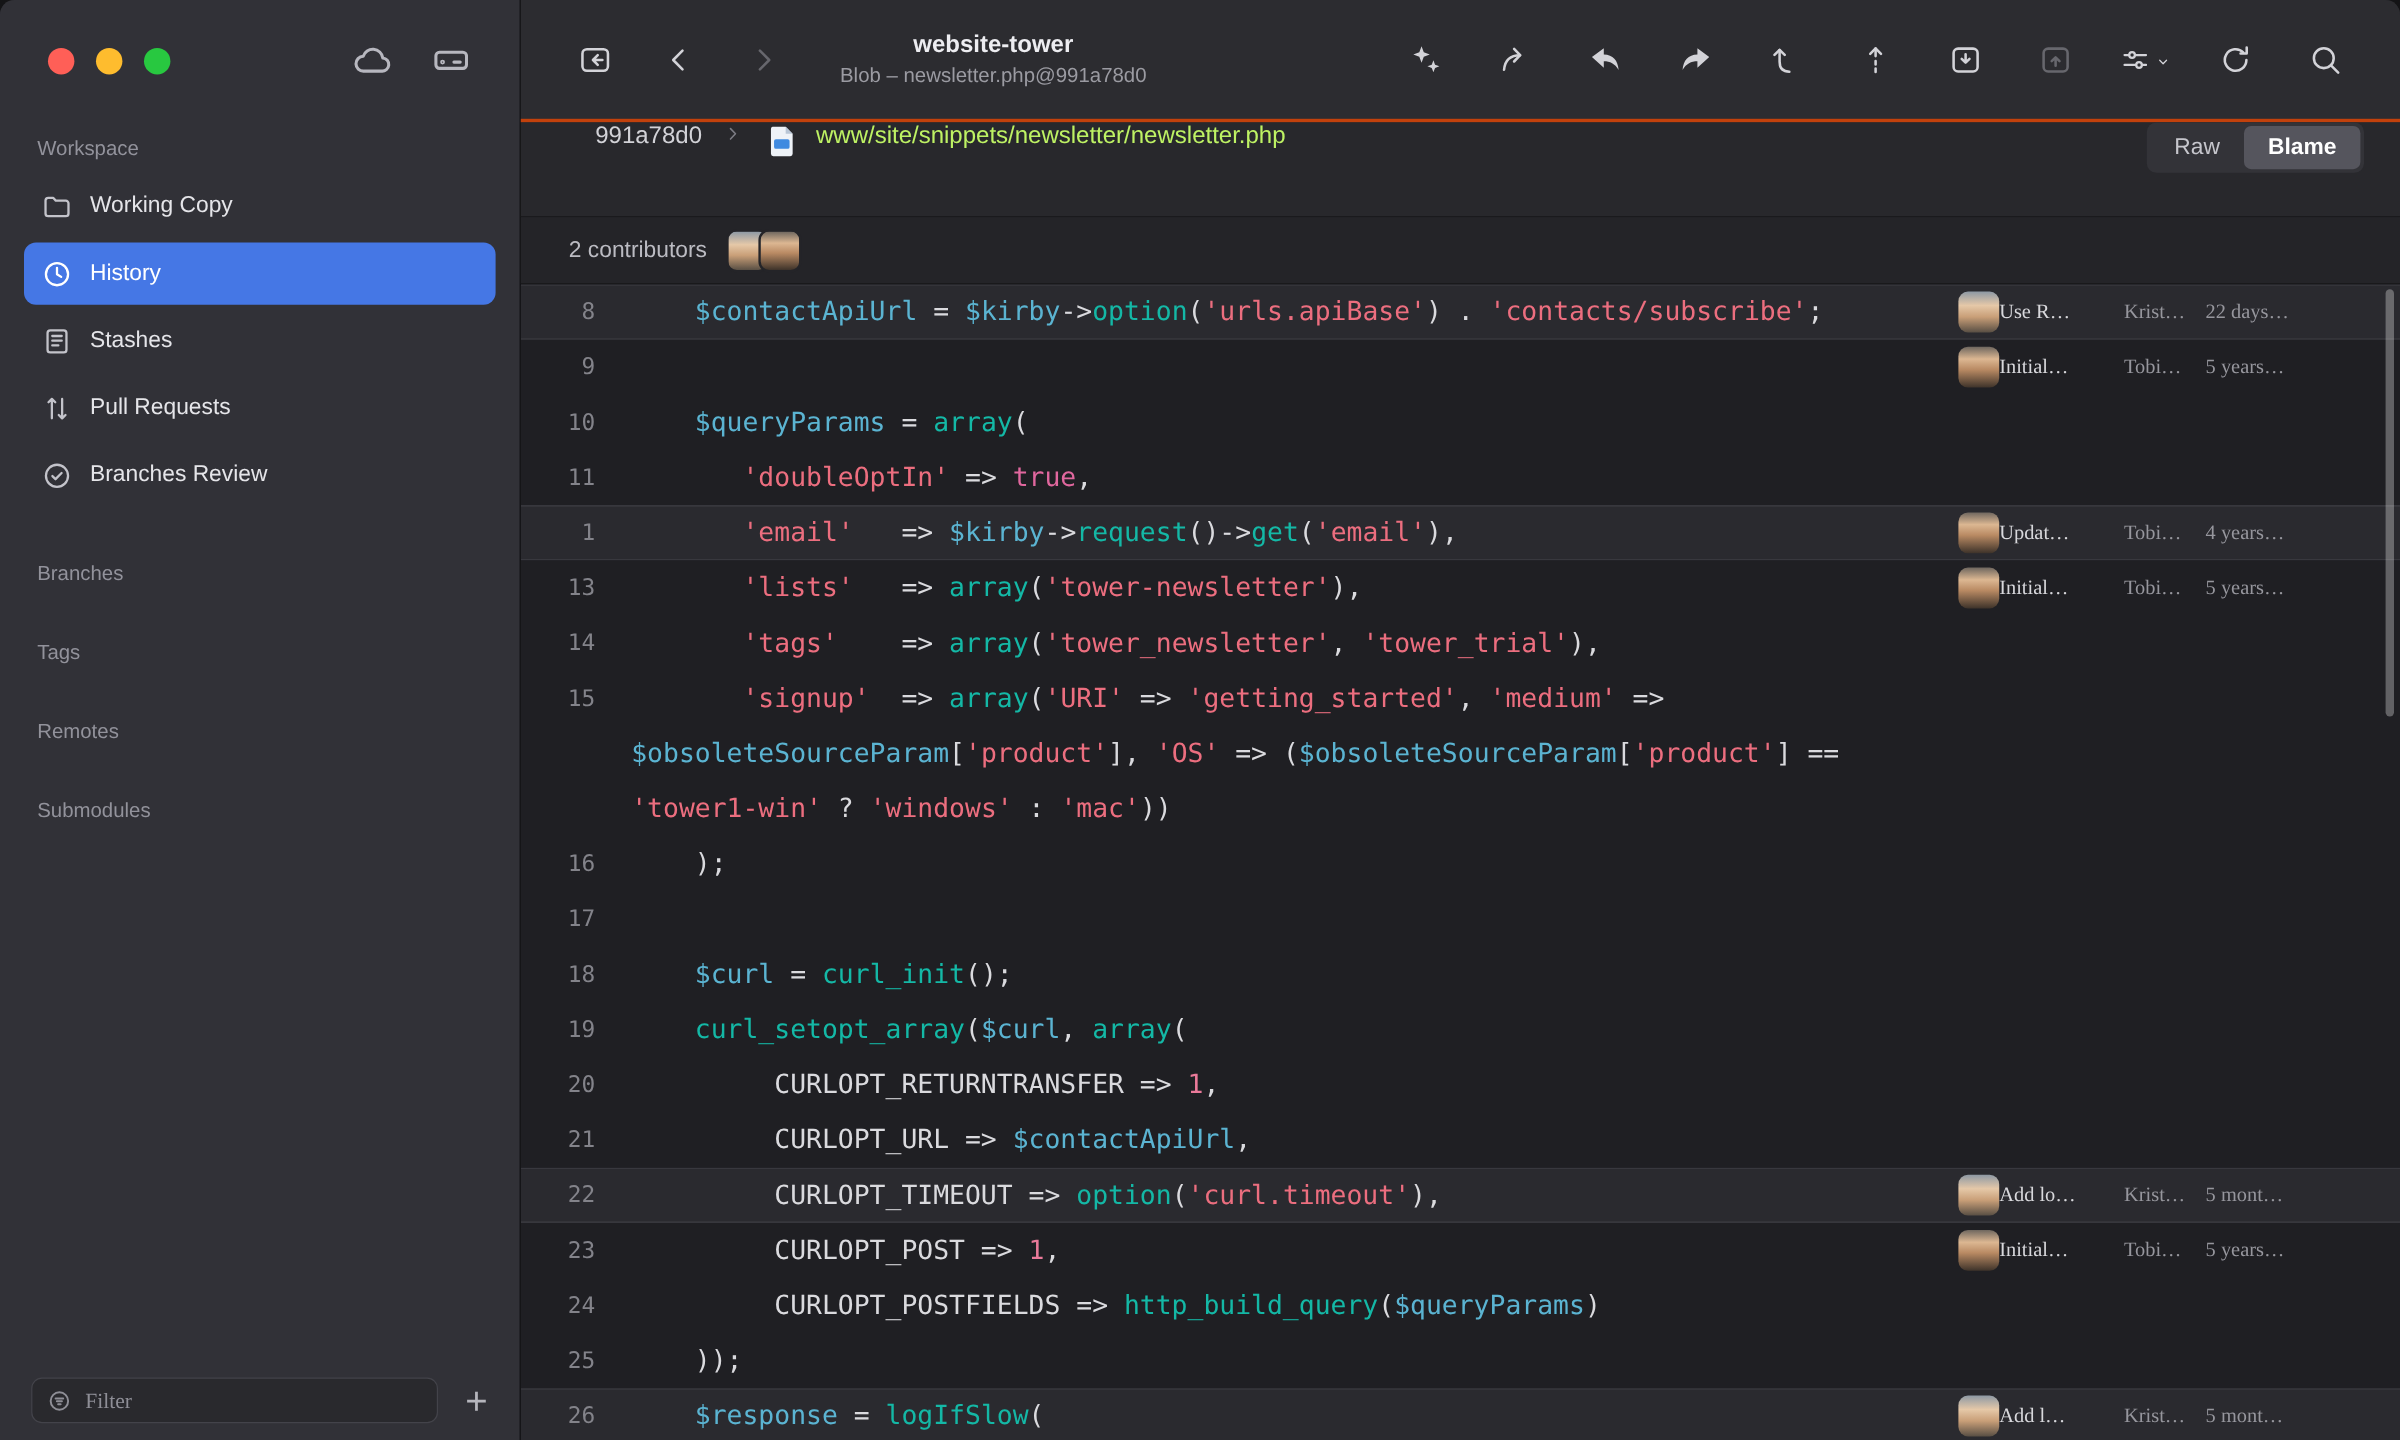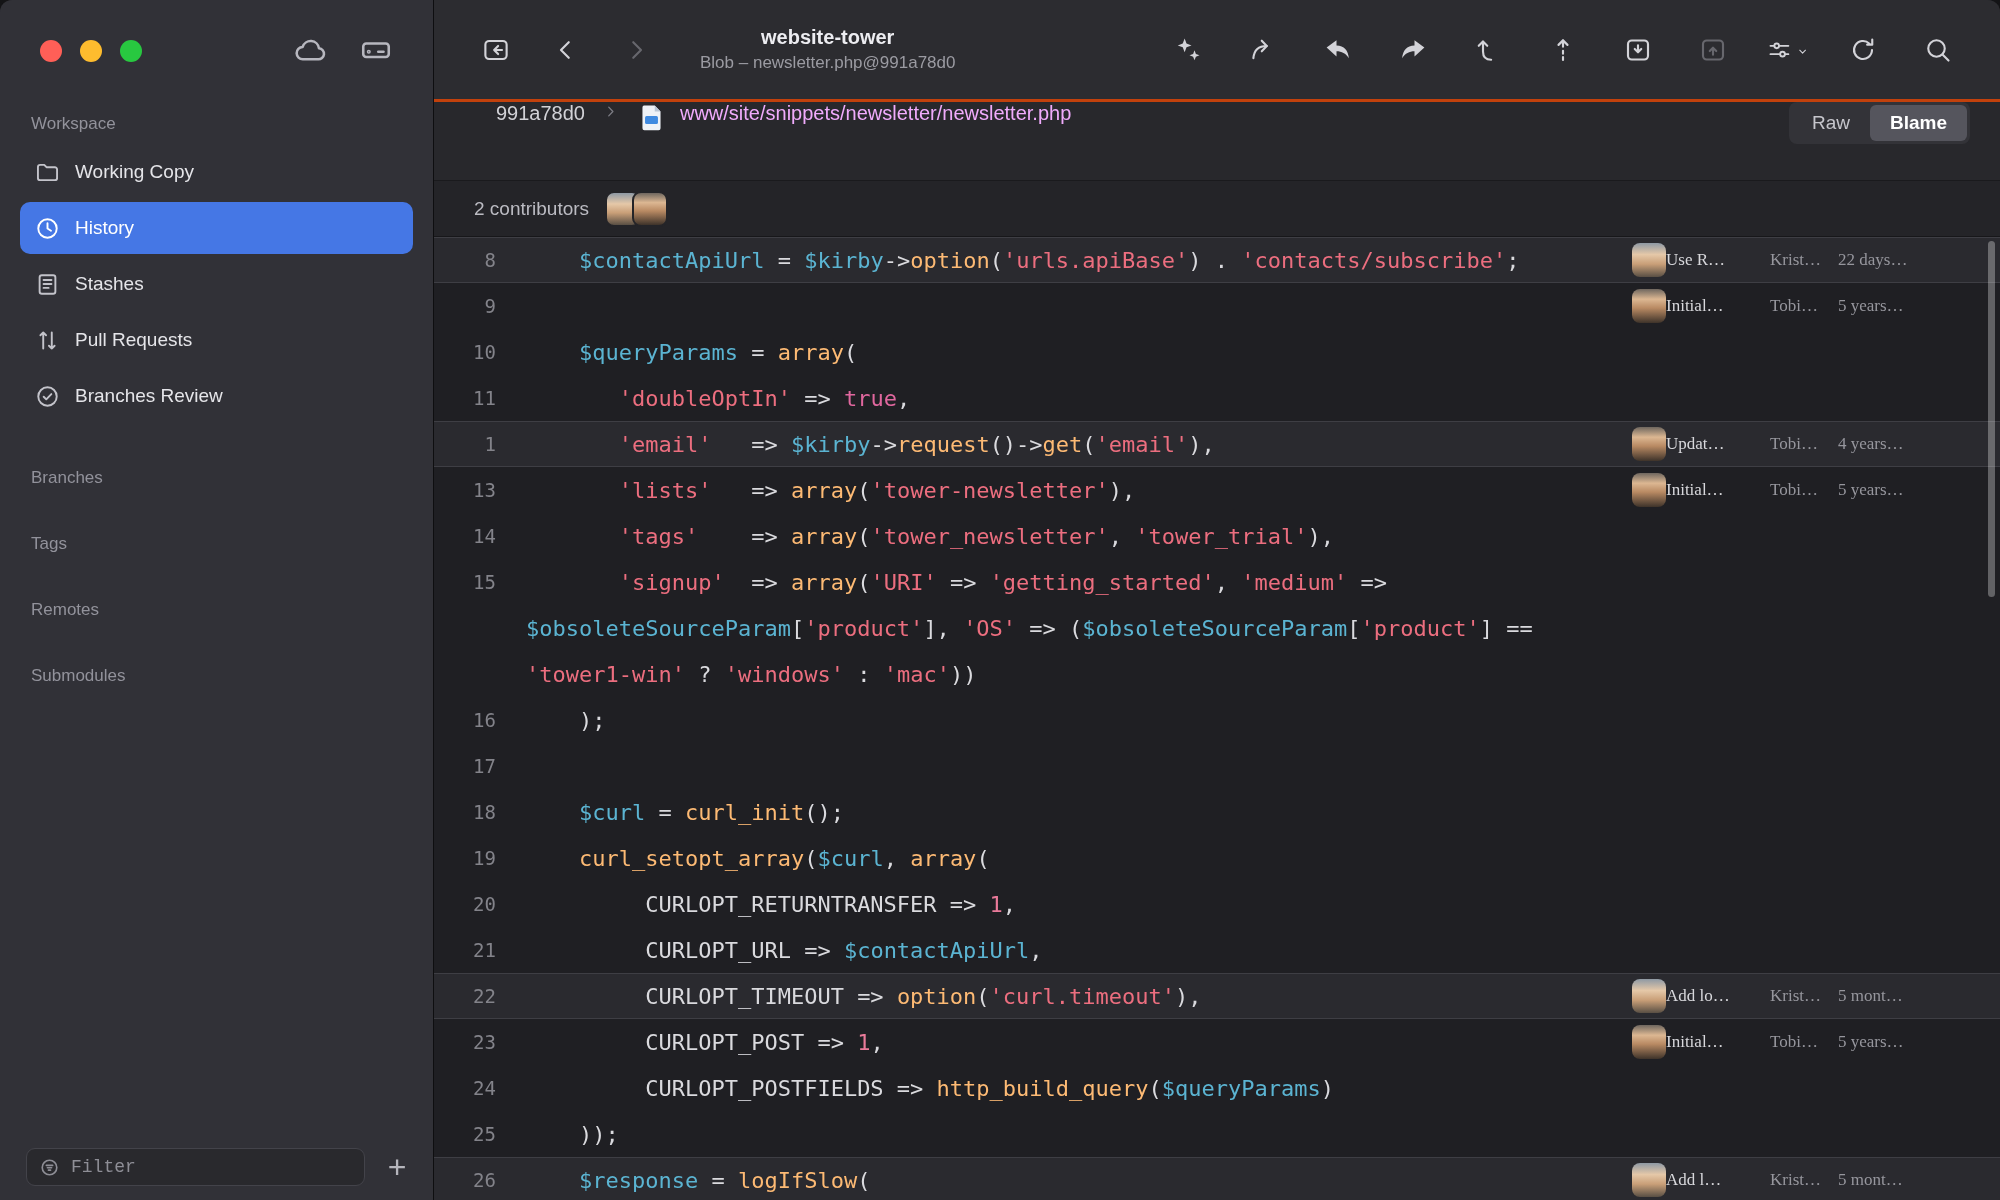--- a/index.html
+++ b/index.html
@@ -19,61 +19,61 @@
   .sb-section-label{color:#92929b;font-size:17px;margin:26px 0 12px 31px}
   .sb-section-label.first{margin-top:12px}
   .sb-section-label.empty{margin-top:46px}
   .sb-item{height:52px;margin:0 20px 4px 20px;border-radius:10px;display:flex;align-items:center;gap:14px;padding-left:14px;color:#e5e5e9;font-size:19px;cursor:default}
   .sb-item .sb-icon{width:27px;height:27px;color:#c3c3ca;flex:none}
   .sb-item.selected{background:#4577e5;color:#ffffff}
   .sb-item.selected .sb-icon{color:#ffffff}
   .filter-row{margin-top:auto;margin-bottom:14px;display:flex;align-items:center;gap:14px;padding:0 18px 0 26px}
   .filter-field{flex:1;height:38px;background:#29292d;border:1px solid #43434a;border-radius:9px;display:flex;align-items:center;gap:10px;padding:0 11px;color:#8e8e96}
   .ficon{width:23px;height:23px;flex:none}
-  .filter-field input{background:transparent;border:none;outline:none;color:#d2d2d7;font-size:18px;width:100%;font-family:Liberation Mono, monospace}
+  .filter-field input{background:transparent;border:none;outline:none;color:#d2d2d7;font-size:18px;width:100%;font-family:Liberation Serif, serif}
   .filter-field input::placeholder{color:#8e8e96}
   .add-btn{width:36px;height:36px;background:none;border:none;color:#b5b5bc;font-size:32px;font-weight:300;line-height:30px;cursor:pointer}
 
   
   .main{flex:1;display:flex;flex-direction:column;min-width:0}
   .toolbar{height:102px;background:#2c2c30;display:flex;align-items:center;padding:0 40px;border-bottom:3px solid #c2410c}
   .tb-left{display:flex;align-items:center;gap:26px}
   .tb-btn{width:44px;height:40px;display:flex;align-items:center;justify-content:center;gap:2px;color:#d3d3d8;background:none;border:none;cursor:pointer}
   .tb-btn .tbicon{width:30px;height:30px;display:block}
   .tb-btn .tbchev{width:17px;height:17px;display:block;margin-top:4px}
   .tb-btn.disabled{color:#67676d}
   .tb-title-block{margin-left:42px;text-align:center;white-space:nowrap}
   .tb-title{font-size:20px;font-weight:700;color:#ededf1}
   .tb-subtitle{font-size:17px;color:#9b9ba2;margin-top:4px}
   .tb-right{margin-left:auto;display:flex;align-items:center;gap:31px}
 
   .breadcrumb{height:79px;background:#28282c;display:flex;align-items:flex-start;padding:0 30px 0 62px;border-bottom:1px solid #1a1a1d}
   .bc-commit{font-size:20px;color:#d2d2d7}
   .bc-sep{width:19px;height:19px;color:#7b7b83;margin:0 16px}
   .bc-file{width:31px;height:31px;margin-right:13px}
-  .bc-path{font-size:20px;color:#f0abfc}
+  .bc-path{font-size:20px;color:#bef264}
   .seg{margin-left:auto;display:flex;background:#333338;border-radius:8px;padding:3px}
   .seg-btn{border:none;background:none;color:#c6c6cc;font-size:19px;padding:7px 20px;border-radius:6px;cursor:pointer;font-family:inherit}
   .seg-btn.active{background:#55555d;color:#ffffff;font-weight:700}
 
   .contributors{height:56px;background:#242428;display:flex;align-items:center;padding-left:40px;gap:16px;border-bottom:1px solid #17171a}
   .contrib-label{color:#bbbbc2;font-size:19px}
   .contrib-avatars{display:flex}
   .contrib-avatars .avatar{width:36px;height:36px;border-radius:9px;border:2px solid #242428;margin-left:-9px}
   .contrib-avatars .avatar:first-child{margin-left:0}
 
   
   .code{flex:1;background:#1f1f23;position:relative;overflow:hidden;font-family:"DejaVu Sans Mono","Liberation Mono",monospace}
   .crow{height:46px;display:flex;align-items:center}
   .crow.hl{background:#2a2a2f;box-shadow:inset 0 1px 0 #3e3e44,inset 0 -1px 0 #3e3e44}
   .lnum{width:76px;text-align:right;padding-right:14px;color:#83838a;font-size:19px;flex:none}
   .ccode{white-space:pre;font-size:22px;flex:1;overflow:hidden;padding-left:16px}
   .t-p{color:#dadade}
   .t-v{color:#5bb4d2}
-  .t-f{color:#fdba74}
+  .t-f{color:#14b8a6}
   .t-s{color:#ec6e7f}
   .t-k{color:#e0679e}
   .t-n{color:#ea7a9a}
   .blame{flex:none;width:368px;display:flex;align-items:center;gap:0;padding-right:24px;font-family:Liberation Serif, serif}
   .blame .avatar{width:34px;height:34px;border-radius:8px;flex:none}
   .bmsg{width:104px;color:#d8d8dc;font-size:17px;white-space:nowrap;overflow:hidden}
   .bauthor{width:68px;color:#96969d;font-size:17px;white-space:nowrap;overflow:hidden}
   .bdate{flex:1;text-align:left;color:#96969d;font-size:17px;white-space:nowrap}
   .avatar{background:#b08a66;display:inline-block}
   .av-kristian{background:linear-gradient(180deg,#8e99a4 0%,#e5c8a8 34%,#c99f78 62%,#594f44 100%)}

